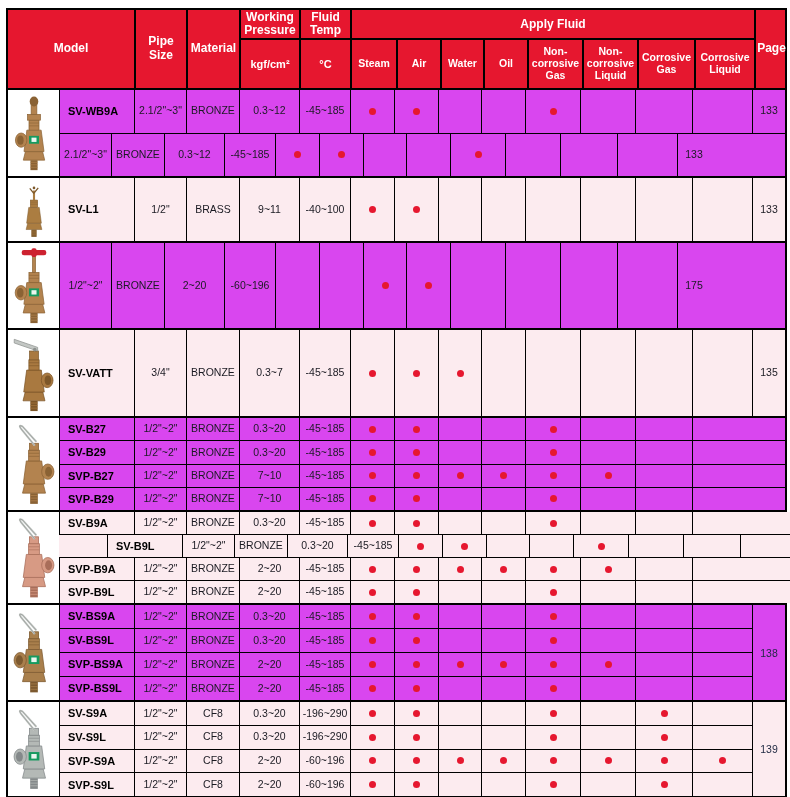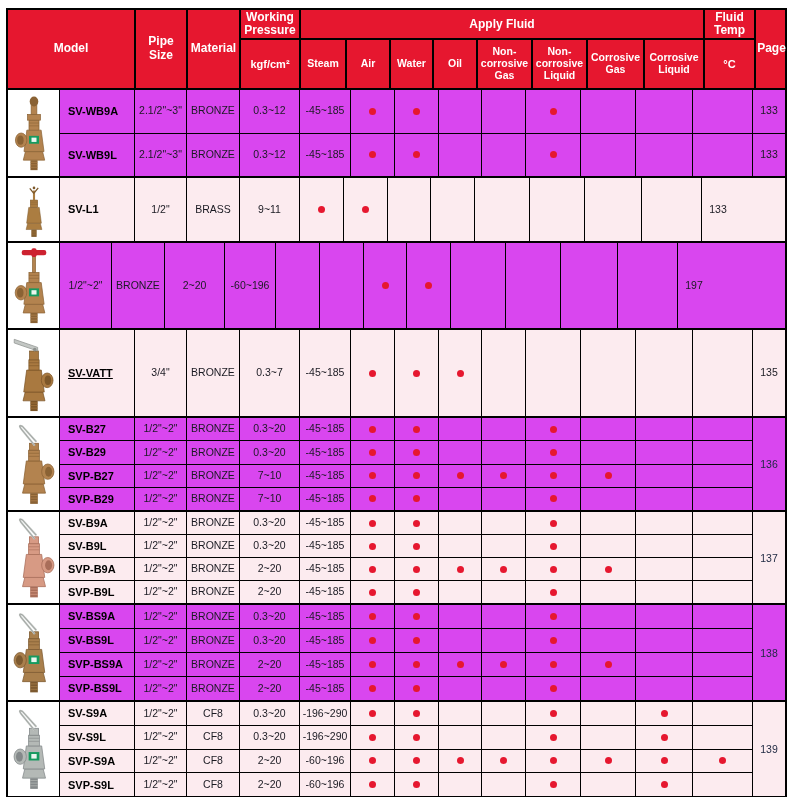--- a/index.html
+++ b/index.html
@@ -72,36 +72,36 @@
 
 <div id="tbl">
   <div class="hdr">
     <div class="hcell" style="flex-basis:126px">Model</div>
     <div class="hcell" style="flex-basis:52px">Pipe Size</div>
     <div class="hcell" style="flex-basis:53px">Material</div>
     <div class="hcol" style="flex-basis:60px">
       <div class="ht">Working Pressure</div>
       <div class="hb">kgf/cm²</div>
     </div>
+    <div class="hcol" style="flex-basis:51px">
+      <div class="ht">Fluid Temp</div>
+      <div class="hb">°C</div>
+    </div>
     <div class="hcol" style="flex-basis:402px">
       <div class="ht">Apply Fluid</div>
       <div class="hb fluids-row" id="fluid-heads" style="display:flex;align-items:stretch;padding:0">
           <div class="fh" style="flex: 0 0 44px;">Steam</div>
           <div class="fh" style="flex: 0 0 44px;">Air</div>
           <div class="fh" style="flex: 0 0 43px;">Water</div>
           <div class="fh" style="flex: 0 0 44px;">Oil</div>
           <div class="fh" style="flex: 0 0 55px;">Non-corrosive Gas</div>
           <div class="fh" style="flex: 0 0 55px;">Non-corrosive Liquid</div>
           <div class="fh" style="flex: 0 0 57px;">Corrosive Gas</div>
           <div class="fh" style="flex: 0 0 60px;">Corrosive Liquid</div>
         </div>
-    </div>
-    <div class="hcol" style="flex-basis:51px">
-      <div class="ht">Fluid Temp</div>
-      <div class="hb">°C</div>
     </div>
     <div class="hcell" style="flex-basis:33px">Page</div>
   </div>
   <div id="body">
       <div class="sec" style="height: 86px;">
         <div class="imgcell">
           <svg width="46" height="80" viewBox="0 0 60 112" preserveAspectRatio="xMidYMid meet" xmlns="http://www.w3.org/2000/svg">
             <rect x="25" y="94" width="10" height="14" fill="#8a6234"></rect>
             <path d="M25 97h10M25 100.5h10M25 104h10" stroke="#b3834f" stroke-width="1"></path>
             <polygon points="18,82 42,82 45,94 15,94" fill="#b3834f" stroke="#8a6234" stroke-width="1"></polygon>
@@ -134,21 +134,20 @@
             <div class="c" style="flex: 0 0 44px;"></div>
             <div class="c" style="flex: 0 0 55px;">
               <span class="dot"></span>
             </div>
             <div class="c" style="flex: 0 0 55px;"></div>
             <div class="c" style="flex: 0 0 57px;"></div>
             <div class="c" style="flex: 0 0 60px;"></div>
             <div class="c" style="flex: 0 0 33px;">133</div>
           </div>
           <div class="rrow white">
-            <div class="c model" style="flex: 0 0 75px;">SV-WB9L</div>
             <div class="c" style="flex: 0 0 52px;">2.1/2"~3"</div>
             <div class="c" style="flex: 0 0 53px;">BRONZE</div>
             <div class="c" style="flex: 0 0 60px;">0.3~12</div>
             <div class="c" style="flex: 0 0 51px;">-45~185</div>
             <div class="c" style="flex: 0 0 44px;">
               <span class="dot"></span>
             </div>
             <div class="c" style="flex: 0 0 44px;">
               <span class="dot"></span>
             </div>
@@ -177,20 +176,21 @@
             <path d="M22 16 L30 26 M38 15 L30 25" stroke="#7e5a2c" stroke-width="2.5"></path>
             <circle cx="30" cy="15" r="2.5" fill="#7e5a2c"></circle>
           </svg>
         </div>
         <div class="rows">
           <div class="rrow pink">
             <div class="c model" style="flex: 0 0 75px;">SV-L1</div>
             <div class="c" style="flex: 0 0 52px;">1/2"</div>
             <div class="c" style="flex: 0 0 53px;">BRASS</div>
             <div class="c" style="flex: 0 0 60px;">9~11</div>
+            <div class="c" style="flex: 0 0 51px;">-40~100</div>
             <div class="c" style="flex: 0 0 44px;">
               <span class="dot"></span>
             </div>
             <div class="c" style="flex: 0 0 44px;">
               <span class="dot"></span>
             </div>
             <div class="c" style="flex: 0 0 43px;"></div>
             <div class="c" style="flex: 0 0 44px;"></div>
             <div class="c" style="flex: 0 0 55px;"></div>
             <div class="c" style="flex: 0 0 55px;"></div>
@@ -229,21 +229,21 @@
             <div class="c" style="flex: 0 0 43px;">
               <span class="dot"></span>
             </div>
             <div class="c" style="flex: 0 0 44px;">
               <span class="dot"></span>
             </div>
             <div class="c" style="flex: 0 0 55px;"></div>
             <div class="c" style="flex: 0 0 55px;"></div>
             <div class="c" style="flex: 0 0 57px;"></div>
             <div class="c" style="flex: 0 0 60px;"></div>
-            <div class="c" style="flex: 0 0 33px;">197</div>
+            <div class="c" style="flex: 0 0 33px;">175</div>
           </div>
         </div>
       </div>
       <div class="sec" style="height: 88px;">
         <div class="imgcell">
           <svg width="46" height="82" viewBox="0 0 60 112" preserveAspectRatio="xMidYMid meet" xmlns="http://www.w3.org/2000/svg">
             <rect x="25" y="94" width="10" height="14" fill="#7d5729"></rect>
             <path d="M25 97h10M25 100.5h10M25 104h10" stroke="#a97940" stroke-width="1"></path>
             <polygon points="18,82 42,82 45,94 15,94" fill="#a97940" stroke="#7d5729" stroke-width="1"></polygon>
             <path d="M20 52 L40 52 L44 82 L16 82 Z" fill="#a97940" stroke="#7d5729" stroke-width="1"></path>
@@ -251,21 +251,21 @@
             <ellipse cx="49" cy="66" rx="4.5" ry="6.5" fill="#7d5729"></ellipse>
             <rect x="23" y="38" width="14" height="14" fill="#a97940" stroke="#7d5729"></rect>
             <path d="M23 42h14M23 46h14" stroke="#7d5729" stroke-width="0.8"></path>
             <rect x="24" y="26" width="12" height="12" fill="#a97940" stroke="#7d5729"></rect>
             <polygon points="3,10 35,21 35,26 3,15" fill="#c3c7c4" stroke="#8d918e"></polygon>
             <circle cx="31" cy="24" r="2.5" fill="#8d918e"></circle>
           </svg>
         </div>
         <div class="rows">
           <div class="rrow pink">
-            <div class="c model" style="flex: 0 0 75px; text-decoration: underline;">SV-VATT</div>
+            <div class="c model" style="flex: 0 0 75px;">SV-VATT</div>
             <div class="c" style="flex: 0 0 52px;">3/4"</div>
             <div class="c" style="flex: 0 0 53px;">BRONZE</div>
             <div class="c" style="flex: 0 0 60px;">0.3~7</div>
             <div class="c" style="flex: 0 0 51px;">-45~185</div>
             <div class="c" style="flex: 0 0 44px;">
               <span class="dot"></span>
             </div>
             <div class="c" style="flex: 0 0 44px;">
               <span class="dot"></span>
             </div>
@@ -382,21 +382,20 @@
             <div class="c" style="flex: 0 0 43px;"></div>
             <div class="c" style="flex: 0 0 44px;"></div>
             <div class="c" style="flex: 0 0 55px;">
               <span class="dot"></span>
             </div>
             <div class="c" style="flex: 0 0 55px;"></div>
             <div class="c" style="flex: 0 0 57px;"></div>
             <div class="c" style="flex: 0 0 60px;"></div>
           </div>
         </div>
-        <div class="pagecell white">136</div>
       </div>
       <div class="sec" style="height: 93px;">
         <div class="imgcell">
           <svg width="46" height="87" viewBox="0 0 60 112" preserveAspectRatio="xMidYMid meet" xmlns="http://www.w3.org/2000/svg">
             <rect x="25" y="94" width="10" height="14" fill="#a96e5a"></rect>
             <path d="M25 97h10M25 100.5h10M25 104h10" stroke="#d79a84" stroke-width="1"></path>
             <polygon points="18,82 42,82 45,94 15,94" fill="#d79a84" stroke="#a96e5a" stroke-width="1"></polygon>
             <path d="M20 52 L40 52 L44 82 L16 82 Z" fill="#d79a84" stroke="#a96e5a" stroke-width="1"></path>
             <ellipse cx="48" cy="66" rx="8" ry="10" fill="#d79a84" stroke="#a96e5a"></ellipse>
             <ellipse cx="49" cy="66" rx="4.5" ry="6.5" fill="#a96e5a"></ellipse>
@@ -423,21 +422,21 @@
             <div class="c" style="flex: 0 0 43px;"></div>
             <div class="c" style="flex: 0 0 44px;"></div>
             <div class="c" style="flex: 0 0 55px;">
               <span class="dot"></span>
             </div>
             <div class="c" style="flex: 0 0 55px;"></div>
             <div class="c" style="flex: 0 0 57px;"></div>
             <div class="c" style="flex: 0 0 60px;"></div>
           </div>
           <div class="rrow pink">
-            <div class="c model" style="flex: 0 0 75px;">SV-B9L</div>
+            <div class="c model" style="flex: 0 0 75px; margin-left: 48px;">SV-B9L</div>
             <div class="c" style="flex: 0 0 52px;">1/2"~2"</div>
             <div class="c" style="flex: 0 0 53px;">BRONZE</div>
             <div class="c" style="flex: 0 0 60px;">0.3~20</div>
             <div class="c" style="flex: 0 0 51px;">-45~185</div>
             <div class="c" style="flex: 0 0 44px;">
               <span class="dot"></span>
             </div>
             <div class="c" style="flex: 0 0 44px;">
               <span class="dot"></span>
             </div>

